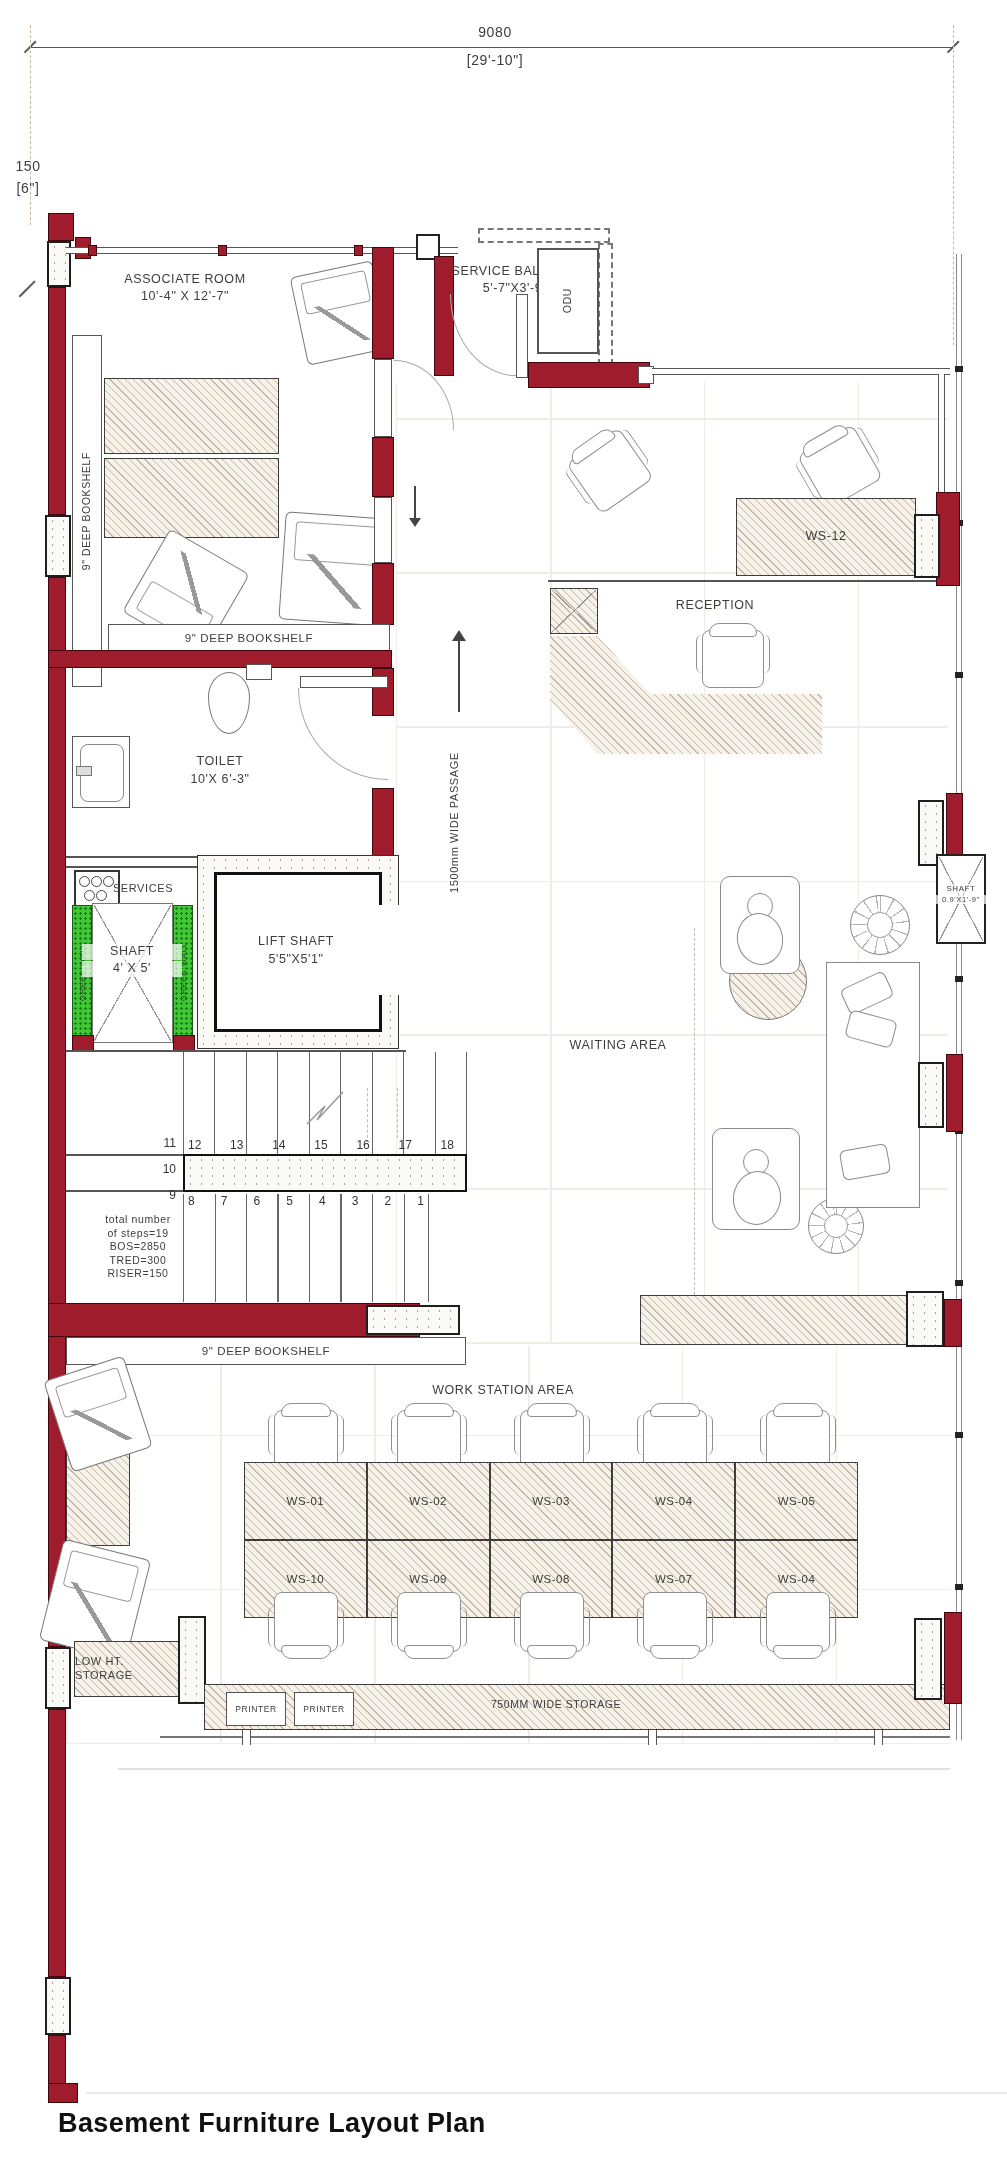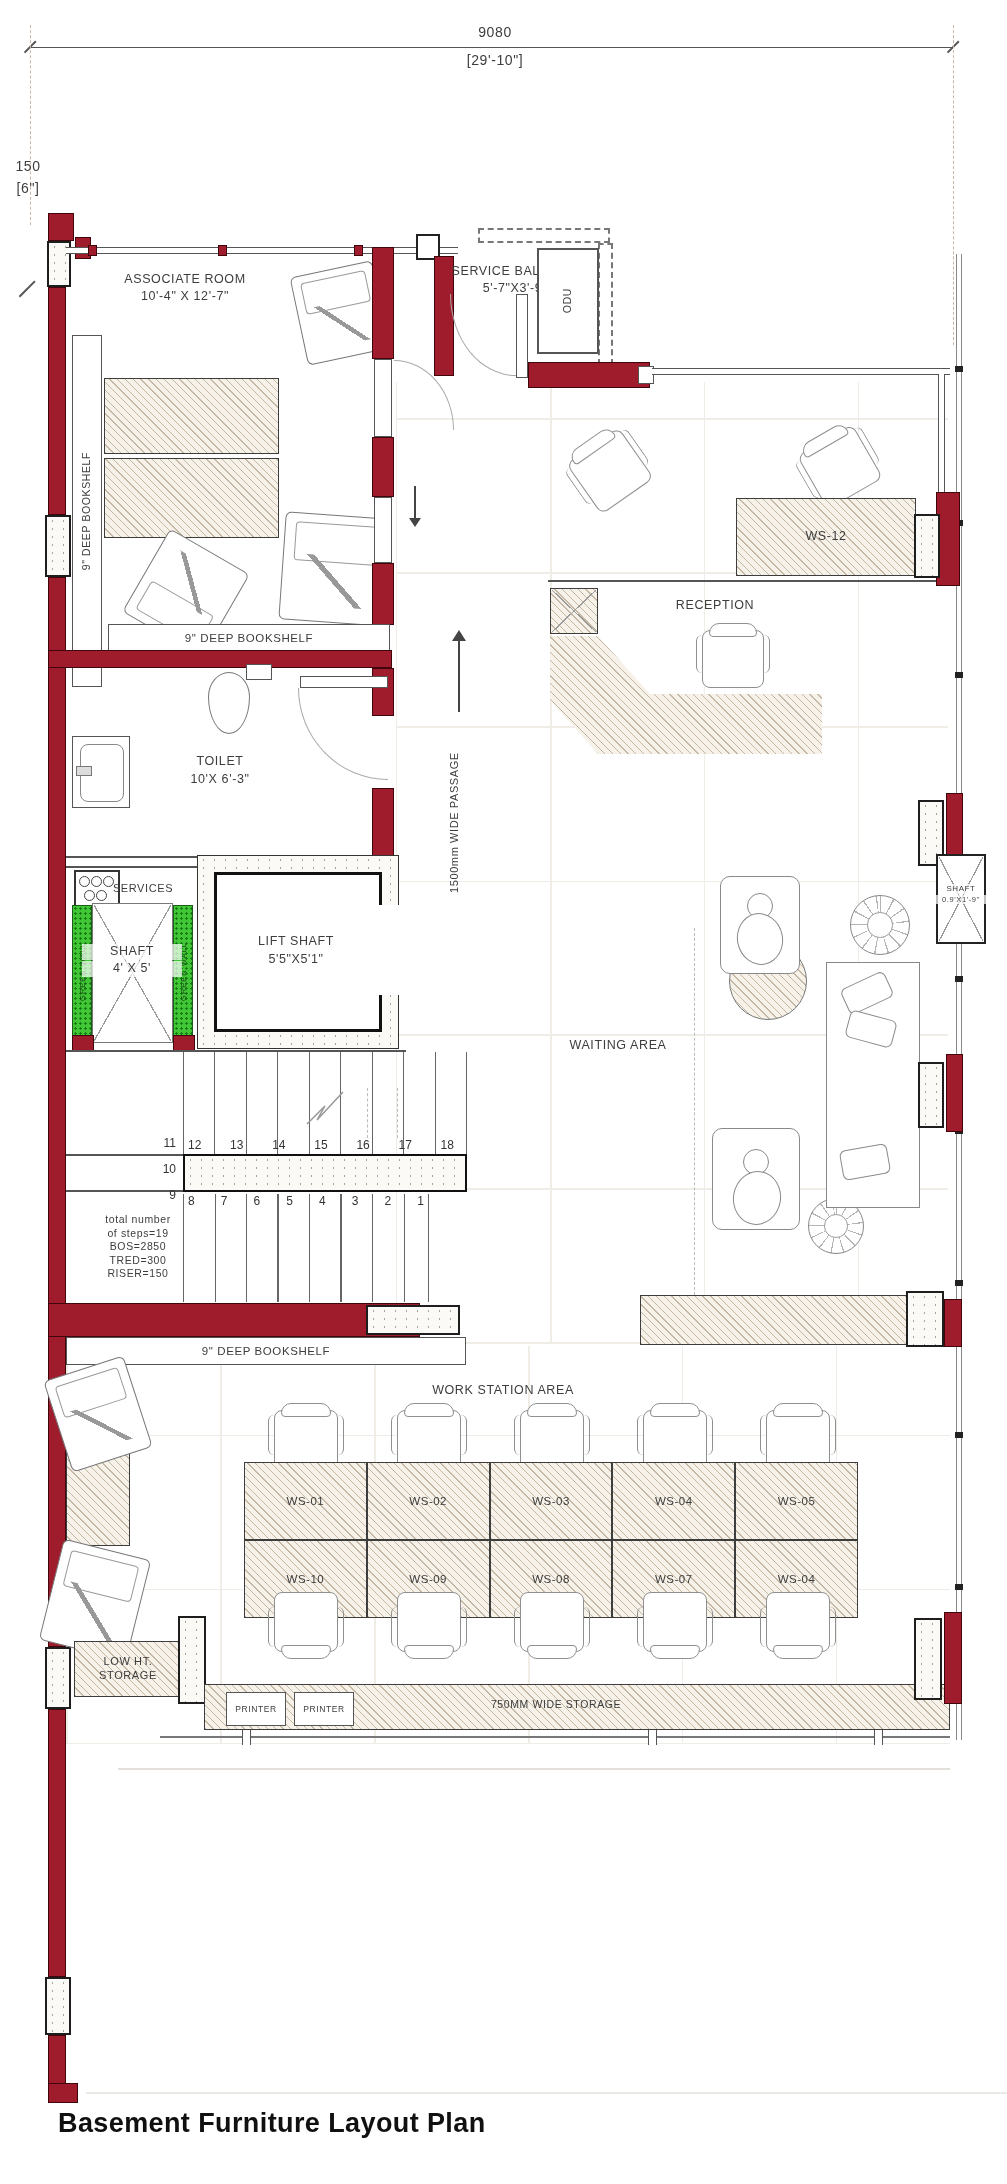--- a/index.html
+++ b/index.html
@@ -309,21 +309,21 @@
   </div>
   <div class="chair" style="left:274px;top:1592px;width:62px;height:58px;transform:rotate(180deg)"></div>
   <div class="chair" style="left:397px;top:1592px;width:62px;height:58px;transform:rotate(180deg)"></div>
   <div class="chair" style="left:520px;top:1592px;width:62px;height:58px;transform:rotate(180deg)"></div>
   <div class="chair" style="left:643px;top:1592px;width:62px;height:58px;transform:rotate(180deg)"></div>
   <div class="chair" style="left:766px;top:1592px;width:62px;height:58px;transform:rotate(180deg)"></div>
   <div class="hatch" style="left:66px;top:1452px;width:64px;height:94px"></div>
   <div class="armchair" style="left:56px;top:1366px;width:82px;height:94px;transform:rotate(-18deg)"></div>
   <div class="armchair" style="left:50px;top:1548px;width:88px;height:102px;transform:rotate(14deg)"></div>
 
-  <div class="hatch" style="left:74px;top:1641px;width:108px;height:56px;display:flex;flex-direction:column;align-items:center;justify-content:center">
+  <div class="hatch" style="left:74px;top:1641px;width:108px;height:56px;display:flex;flex-direction:column;align-items:flex-start;justify-content:center">
     <span class="lbl" style="position:static;font-size:11px">LOW HT.</span>
     <span class="lbl" style="position:static;font-size:11px">STORAGE</span>
   </div>
   <div class="concrete" style="left:178px;top:1616px;width:28px;height:88px"></div>
   <div class="hatch" style="left:204px;top:1684px;width:746px;height:46px"></div>
   <div class="wall" style="left:226px;top:1692px;width:60px;height:34px;display:flex;align-items:center;justify-content:center">
     <span class="lbl xs" style="position:static;font-size:8.5px">PRINTER</span>
   </div>
   <div class="wall" style="left:294px;top:1692px;width:60px;height:34px;display:flex;align-items:center;justify-content:center">
     <span class="lbl xs" style="position:static;font-size:8.5px">PRINTER</span>

